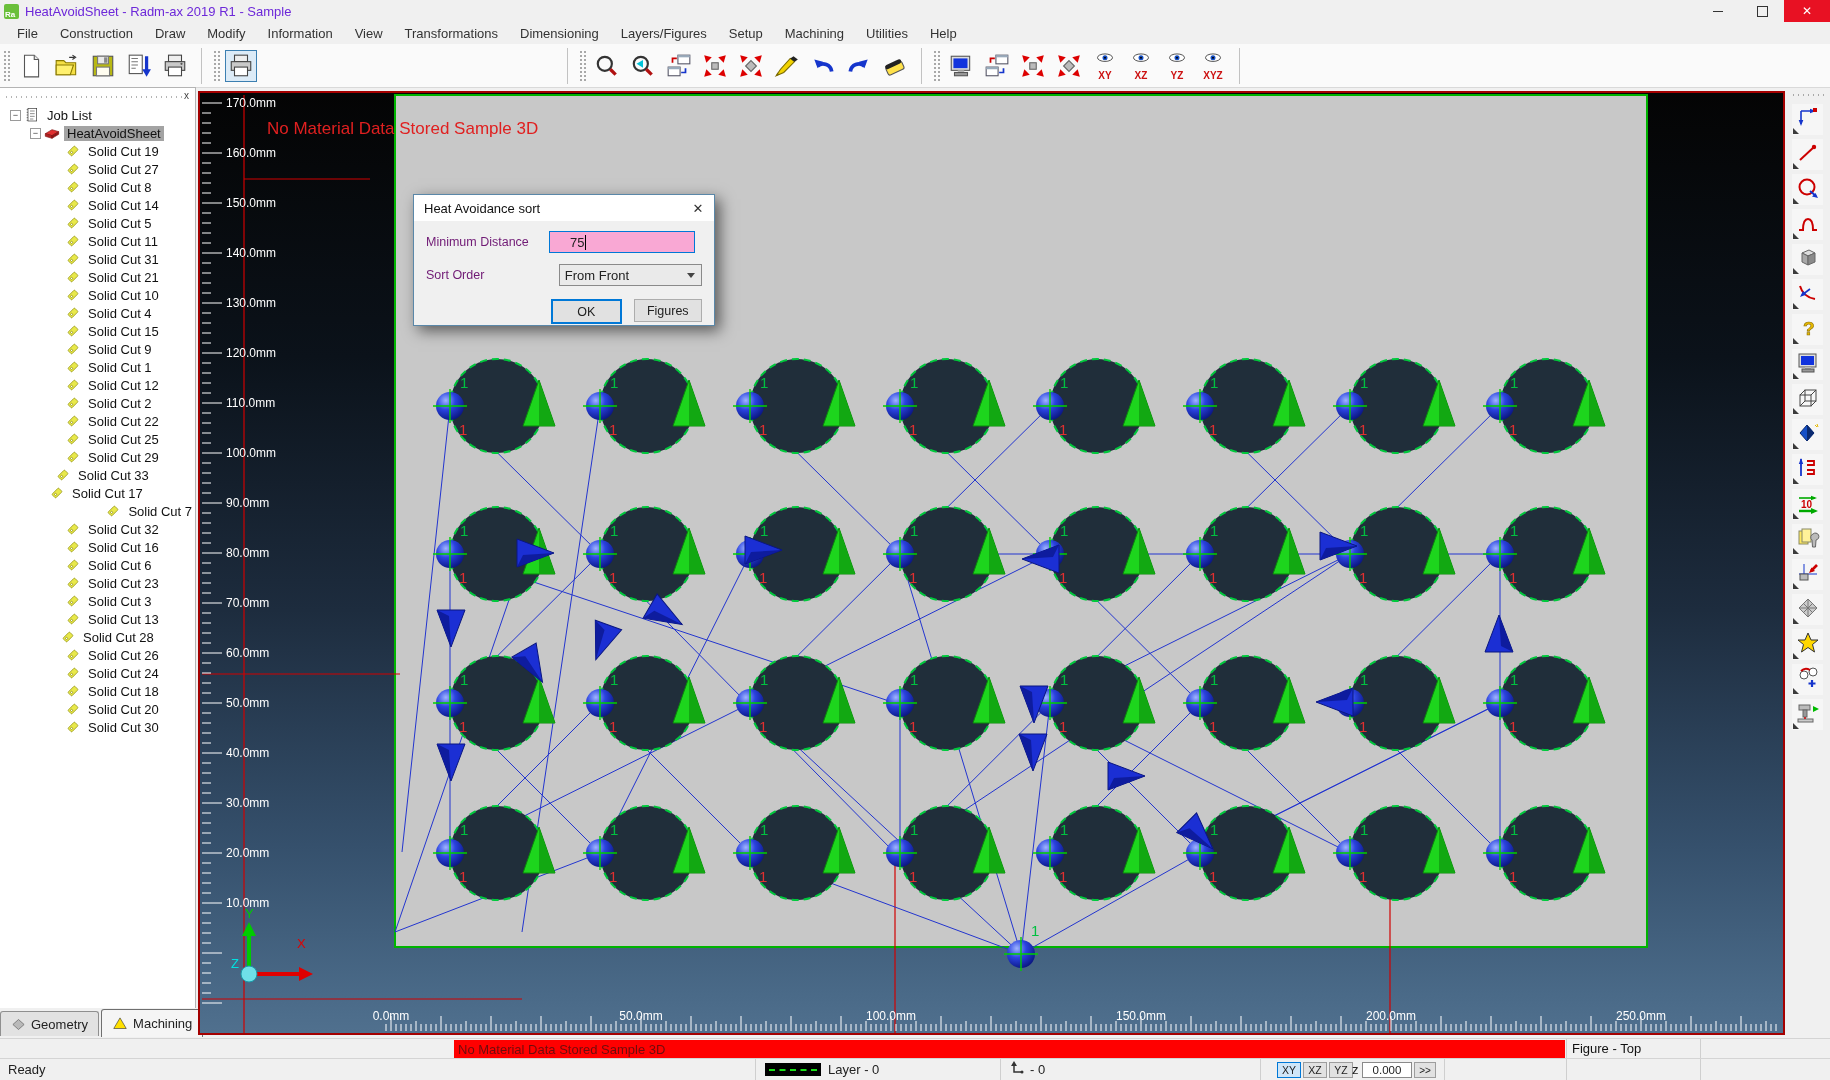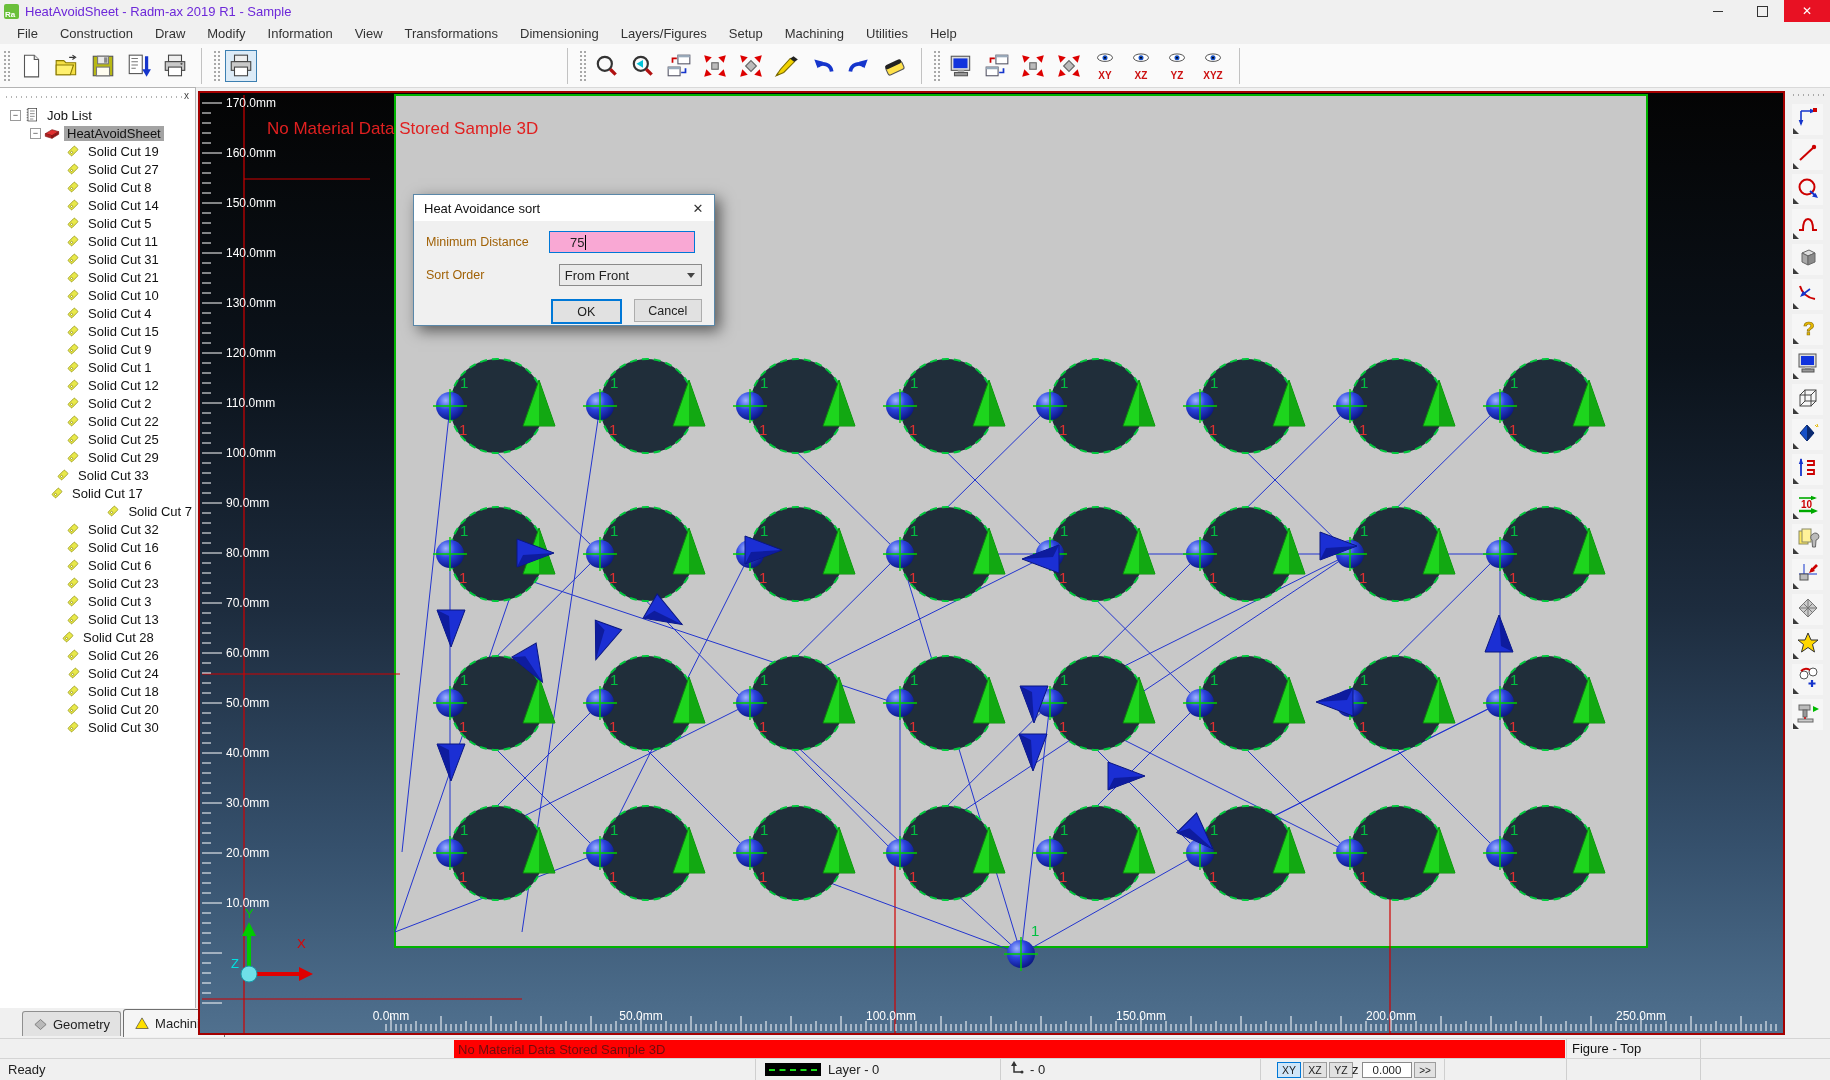--- a/index.html
+++ b/index.html
@@ -41,41 +41,41 @@
              background-image:radial-gradient(#b5b5b5 0.8px, transparent 1px);background-size:5px 4px;background-repeat:repeat-x;background-position:0 60%;}
   .panelclose{margin-left:auto;font-size:10px;color:#444;background:#fff;padding:0 2px;line-height:10px;}
   .tree{margin-top:4px;font-size:13px;color:#111;}
   .trow{height:18px;display:flex;align-items:center;position:relative;white-space:nowrap;}
   .expbox{width:11px;height:11px;border:1px solid #9a9a9a;background:#fff;box-sizing:border-box;
           display:flex;align-items:center;justify-content:center;font-size:9px;line-height:7px;color:#333;}
   .ticon{width:17px;height:16px;margin:0 3px;}
   .tlabel{padding:0 3px;}
   .tlabel.sel{background:#a3a3a3;}
   
-  .tabstrip{position:absolute;left:0;top:1008px;width:198px;height:30px;background:#f0f0f0;display:flex;align-items:flex-start;padding-left:22px;box-sizing:border-box;}
+  .tabstrip{position:absolute;left:0;top:1008px;width:198px;height:30px;background:#f0f0f0;display:flex;align-items:flex-start;box-sizing:border-box;}
   .tab{height:24px;display:flex;align-items:center;gap:5px;padding:0 10px;border:1px solid #8f8f8f;border-bottom:none;
        border-radius:3px 3px 0 0;background:#e2e2e2;font-size:13px;color:#222;margin-right:2px;margin-top:3px;}
   .tab.active{background:#f5f5f5;margin-top:1px;height:27px;border-color:#6f6f6f;}
   
   .viewport{position:absolute;left:198px;top:91px;width:1587px;height:944px;border:2px solid #a40000;box-sizing:border-box;
             background:linear-gradient(#040404 0%,#0b121a 28%,#1d2c3e 55%,#35506c 80%,#4a6a88 96%,#50708e 100%);}
   .viewport svg{position:absolute;left:0;top:0;}
   
   .rightbar{position:absolute;left:1785px;top:91px;width:45px;height:944px;background:#f0f0f0;display:flex;flex-direction:column;align-items:center;}
   .rbgrip{width:34px;height:7px;margin:2px 0 2px 0;
           background-image:radial-gradient(#a8a8a8 0.8px, transparent 1px);background-size:5px 4px;background-repeat:repeat-x;}
   .rbbtn{width:31px;height:31px;margin:2px 0;background:#f6f6f6;position:relative;display:flex;align-items:center;justify-content:center;}
   .rbbtn::after{content:"";position:absolute;left:1px;bottom:1px;border-left:6px solid #3a3a3a;border-top:6px solid transparent;}
   
   .dialog{position:absolute;left:413px;top:194px;width:300px;height:130px;background:#f0f0f0;
           border:1px solid #5a87a8;box-shadow:5px 5px 14px rgba(0,0,0,0.55);z-index:50;}
   .dlgtitle{height:26px;background:#fff;display:flex;align-items:center;padding-left:10px;font-size:13px;color:#111;}
   .dlgclose{margin-left:auto;width:32px;height:26px;display:flex;align-items:center;justify-content:center;font-size:13px;color:#333;}
   .dlgrow{display:flex;align-items:center;margin:9px 12px 0 12px;height:24px;}
-  .dlglabel{width:110px;font-size:12.5px;color:#a16207;}
+  .dlglabel{width:110px;font-size:12.5px;color:#701a75;}
   .dlginput{margin-left:13px;width:146px;height:22px;background:#f9a8d4;border:1px solid #0078d7;display:flex;align-items:center;
             padding-left:20px;font-size:13px;box-sizing:border-box;}
   .caret{display:inline-block;width:1px;height:15px;background:#000;margin-left:1px;}
   .dlgcombo{margin-left:25px;width:146px;height:22px;background:#eaeaea;border:1px solid #8a8a8a;display:flex;align-items:center;
             padding-left:5px;font-size:13px;box-sizing:border-box;position:relative;}
   .combochev{position:absolute;right:6px;top:8px;width:0;height:0;border-left:4px solid transparent;border-right:4px solid transparent;border-top:5px solid #444;}
   .dlgbtns{display:flex;margin:12px 12px 0 137px;gap:12px;}
   .dlgbtn{width:70px;height:21px;background:#e1e1e1;border:1px solid #adadad;display:flex;align-items:center;justify-content:center;font-size:12.5px;}
   .dlgbtn.default{border:2px solid #0078d7;}
   
@@ -659,21 +659,21 @@
       </div>
       <div class="trow" style="padding-left: 62px;">
         <span class="ticon"><svg width="16" height="16" viewBox="0 0 24 24">
             <g transform="rotate(-45 12 12)">
               <rect x="5" y="8" width="14" height="8" rx="1.5" fill="#e8e84a" stroke="#8a8a00"></rect>
               <circle cx="9" cy="12" r="1.6" fill="#fff" stroke="#8a8a00"></circle>
             </g>
           </svg></span>
         <span class="tlabel">Solid Cut 26</span>
       </div>
-      <div class="trow" style="padding-left: 62px; text-align: center;">
+      <div class="trow" style="padding-left: 62px;">
         <span class="ticon"><svg width="16" height="16" viewBox="0 0 24 24">
             <g transform="rotate(-45 12 12)">
               <rect x="5" y="8" width="14" height="8" rx="1.5" fill="#e8e84a" stroke="#8a8a00"></rect>
               <circle cx="9" cy="12" r="1.6" fill="#fff" stroke="#8a8a00"></circle>
             </g>
           </svg></span>
         <span class="tlabel">Solid Cut 24</span>
       </div>
       <div class="trow" style="padding-left: 62px;">
         <span class="ticon"><svg width="16" height="16" viewBox="0 0 24 24">
@@ -1625,21 +1625,21 @@
   </div>
   <div class="dlgrow">
     <span class="dlglabel">Sort Order</span>
     <div class="dlgcombo">
       <span>From Front</span>
       <span class="combochev"></span>
     </div>
   </div>
   <div class="dlgbtns">
     <div class="dlgbtn default">OK</div>
-    <div class="dlgbtn">Cancel</div>
+    <div class="dlgbtn">Figures</div>
   </div>
 </div>
 
 <div class="msgrow">
   <div class="redbar">No Material Data Stored Sample 3D</div>
   <div class="figlabel">Figure - Top</div>
   <div class="msgdiv" style="left:1566px"></div>
   <div class="msgdiv" style="left:1700px"></div>
 </div>
 

